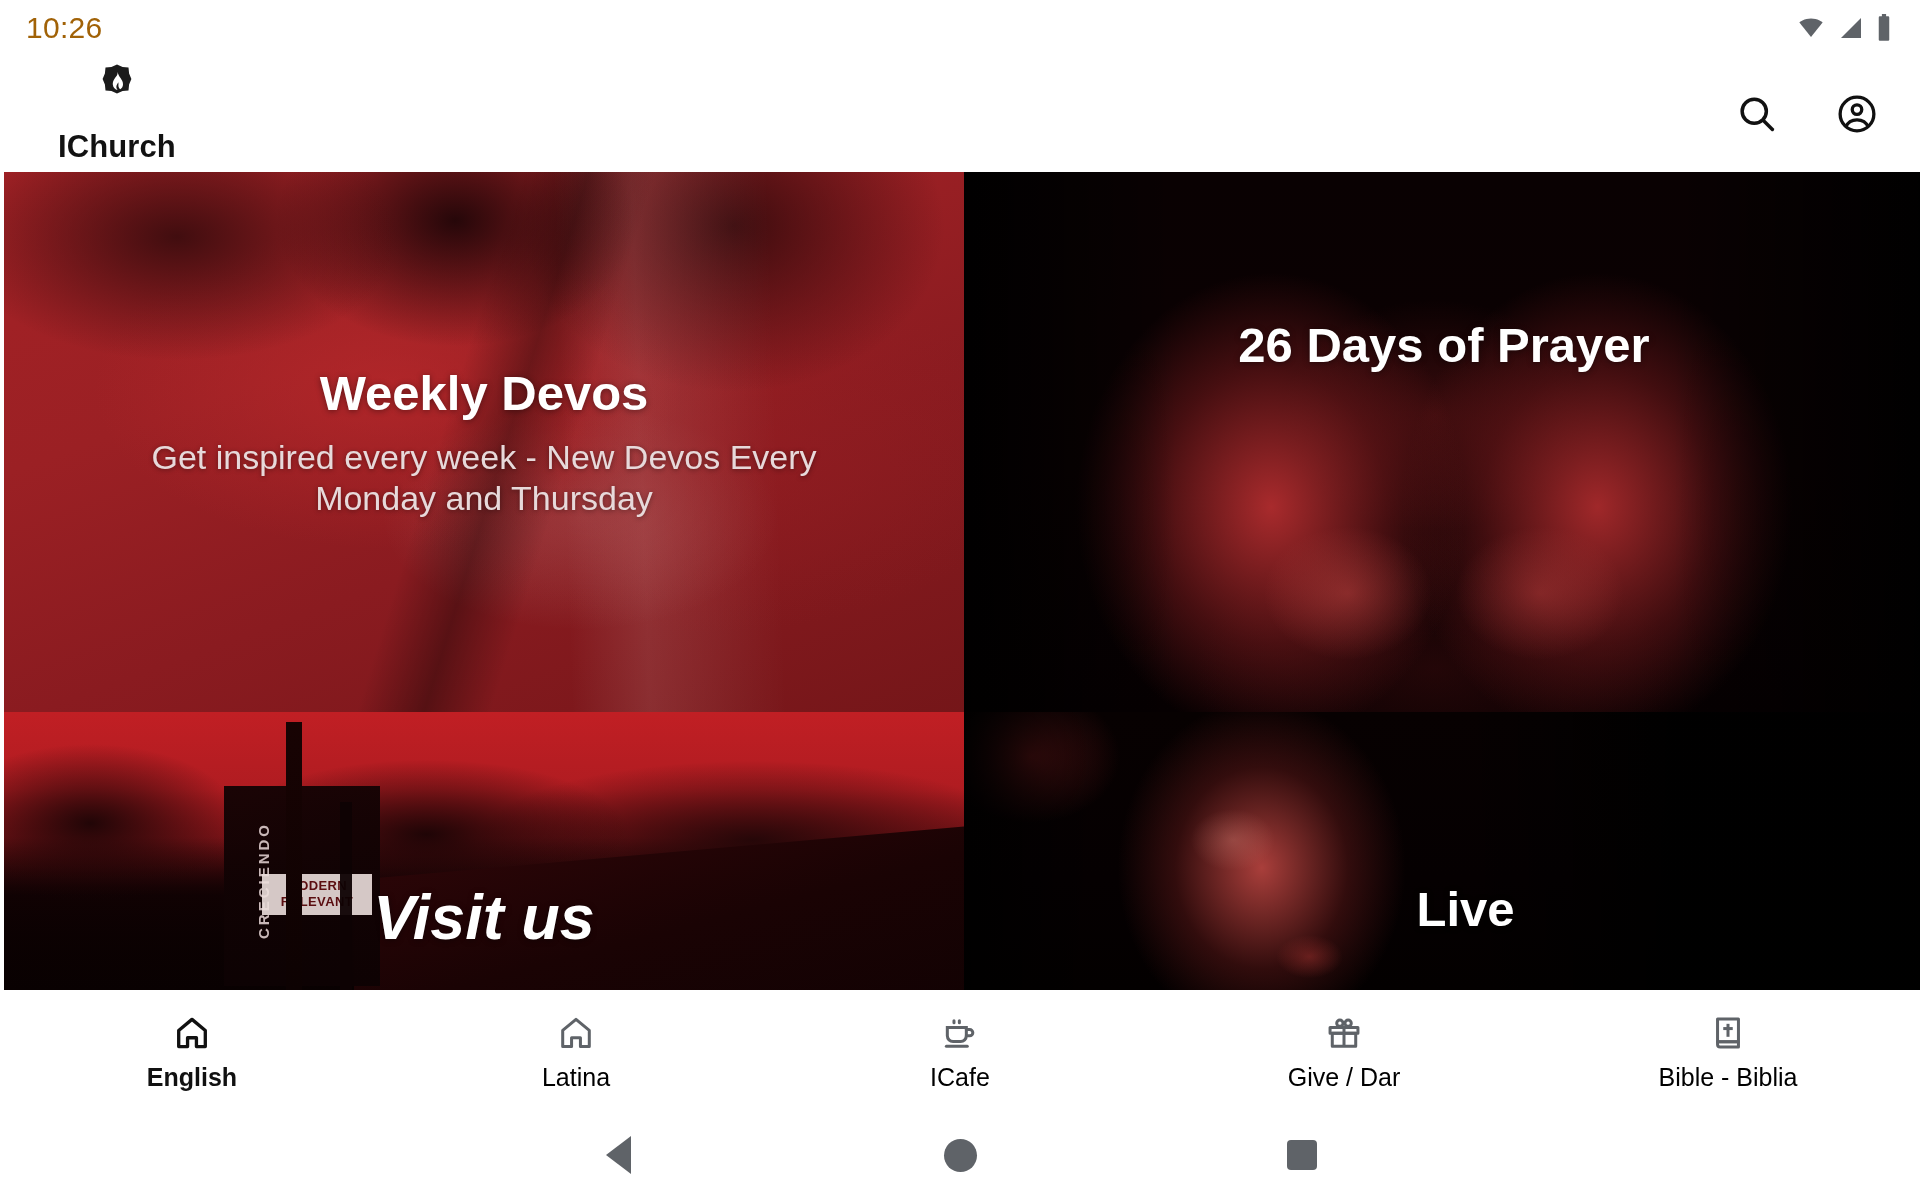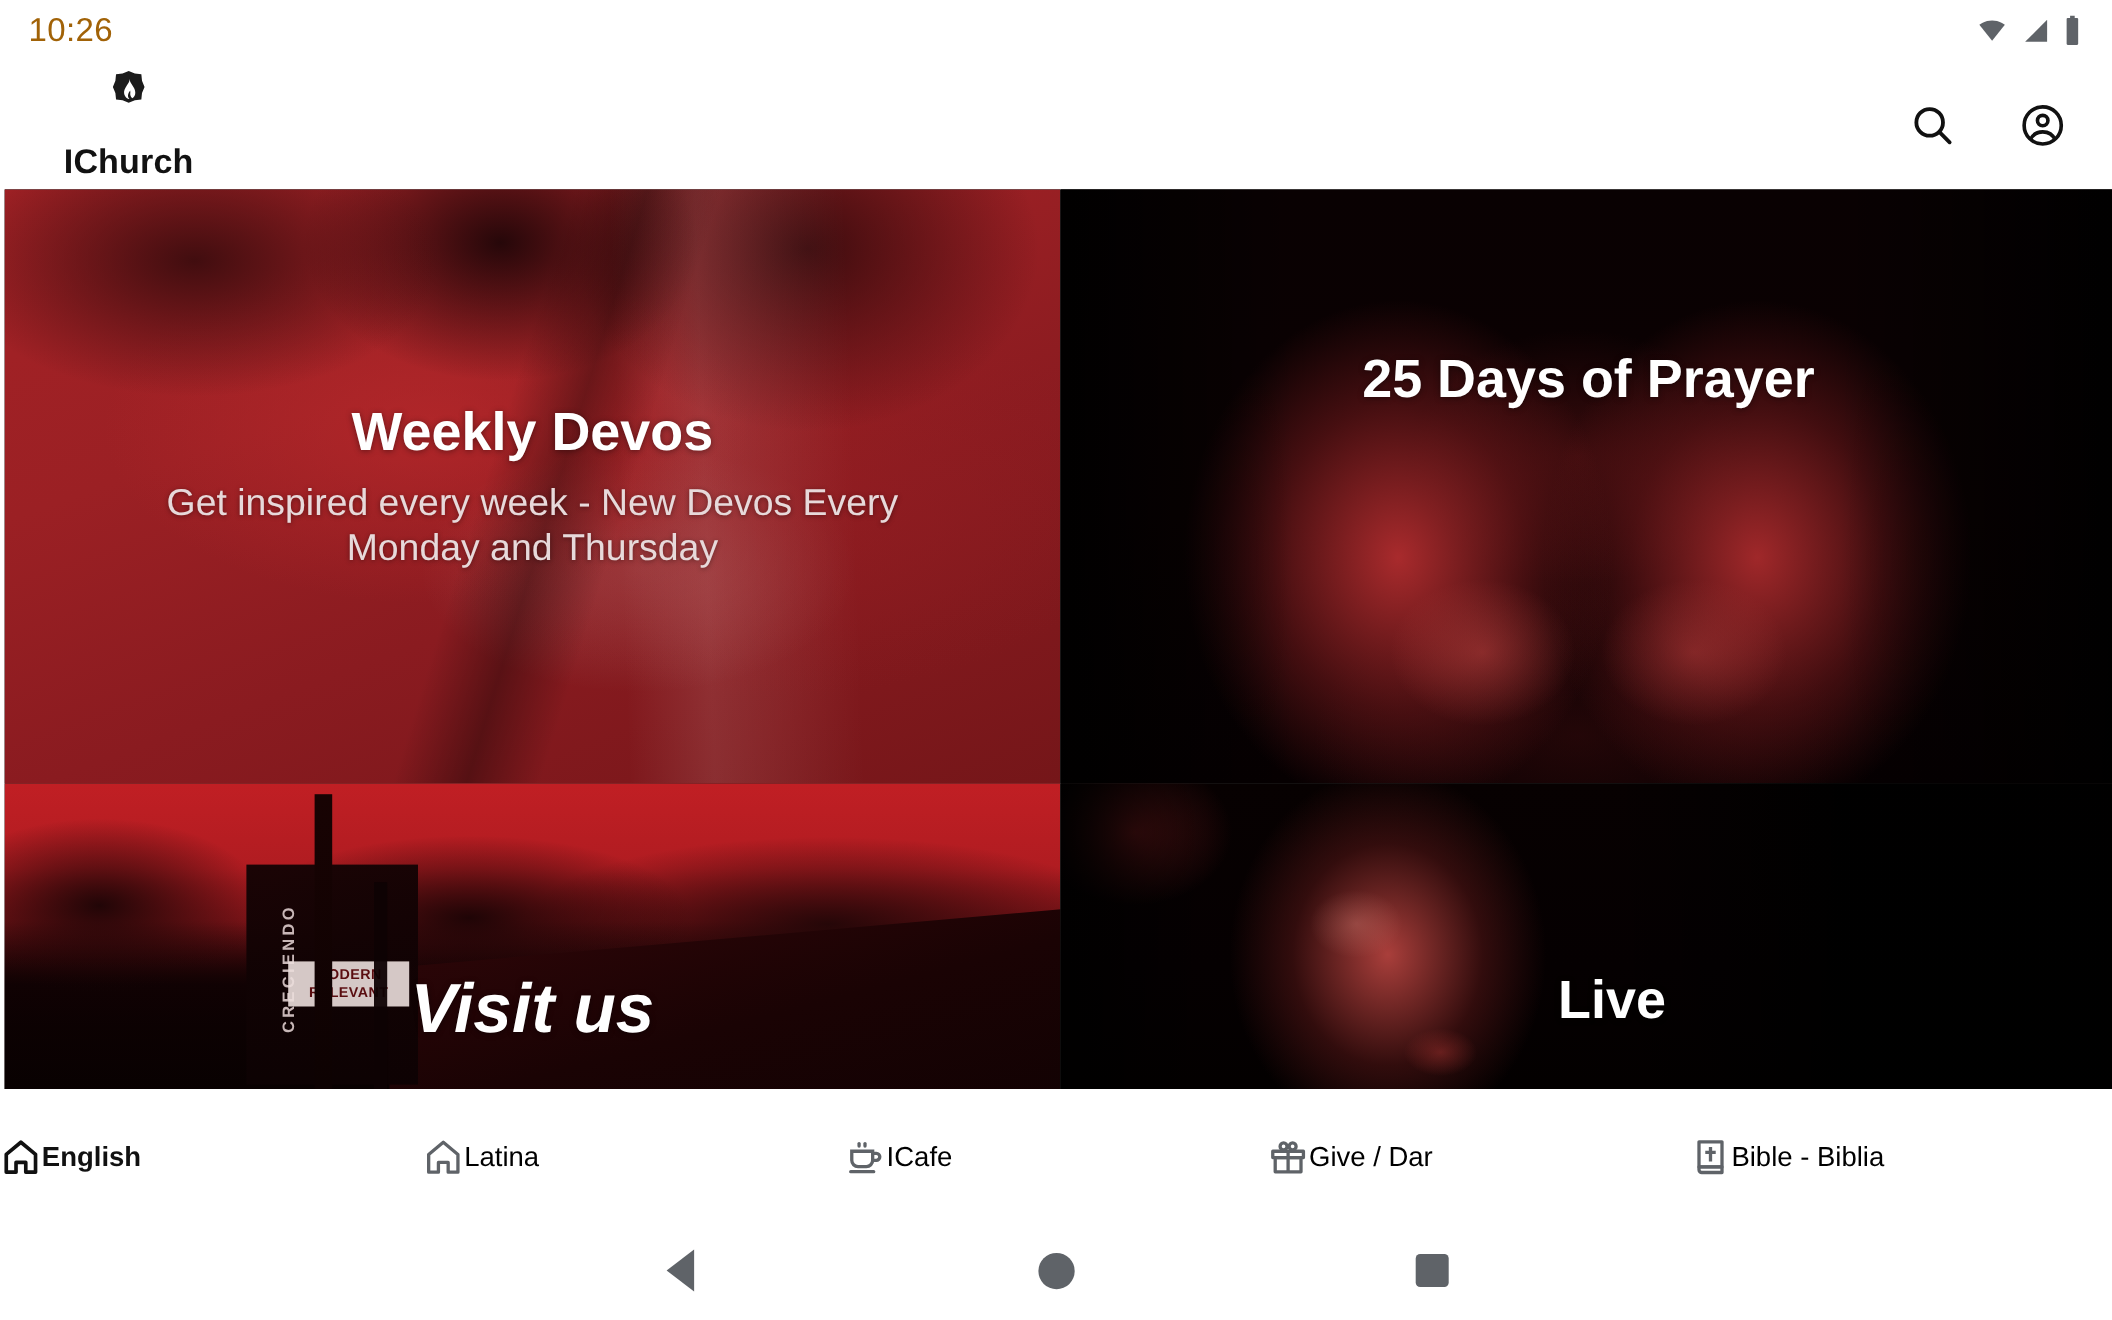--- a/index.html
+++ b/index.html
@@ -160,22 +160,22 @@
       radial-gradient(ellipse 46px 30px at 36% 88%, rgba(190,60,56,.40) 0%, rgba(190,60,56,0) 72%),
       linear-gradient(90deg, rgba(0,0,0,.88) 0%, rgba(0,0,0,0) 14%, rgba(0,0,0,0) 52%, rgba(0,0,0,.96) 74%);
   }
 
   
   .bottomnav {
     position:absolute; top:990px; left:0; width:1920px; height:120px;
     background:#ffffff; display:flex; align-items:center;
   }
   .navitem {
-    flex:1; display:flex; flex-direction:row; align-items:center;
-    cursor:pointer; padding-top:4px;
+    flex:1; display:flex; flex-direction:column; align-items:center;
+    gap:13px; cursor:pointer; padding-top:4px;
   }
   .navitem svg { display:block; }
   .navlabel { font-size:25px; color:#000000; line-height:1; }
   .navitem.active .navlabel { color:#111111; font-weight:bold; }
 
   
   .sysnav {
     position:absolute; top:1110px; left:0; width:1920px; height:90px;
     background:#ffffff; display:flex; align-items:center; justify-content:center;
   }
@@ -249,21 +249,21 @@
       <div class="card-art art1"></div>
       <div class="card-body">
         <div class="card-title">Weekly Devos</div>
         <div class="card-sub">Get inspired every week - New Devos Every Monday and Thursday</div>
       </div>
     </div>
 
     <div class="card c2">
       <div class="card-art art2"></div>
       <div class="card-body">
-        <div class="card-title">25 Days of Prayer</div>
+        <div class="card-title">26 Days of Prayer</div>
       </div>
     </div>
 
     <div class="card c3">
       <div class="card-art art3">
         <div class="roof"></div>
         <div class="banner">
           <div class="banner-word">CRECIENDO</div>
           <div class="banner-plate">MODERN RELEVANT</div>
         </div>

